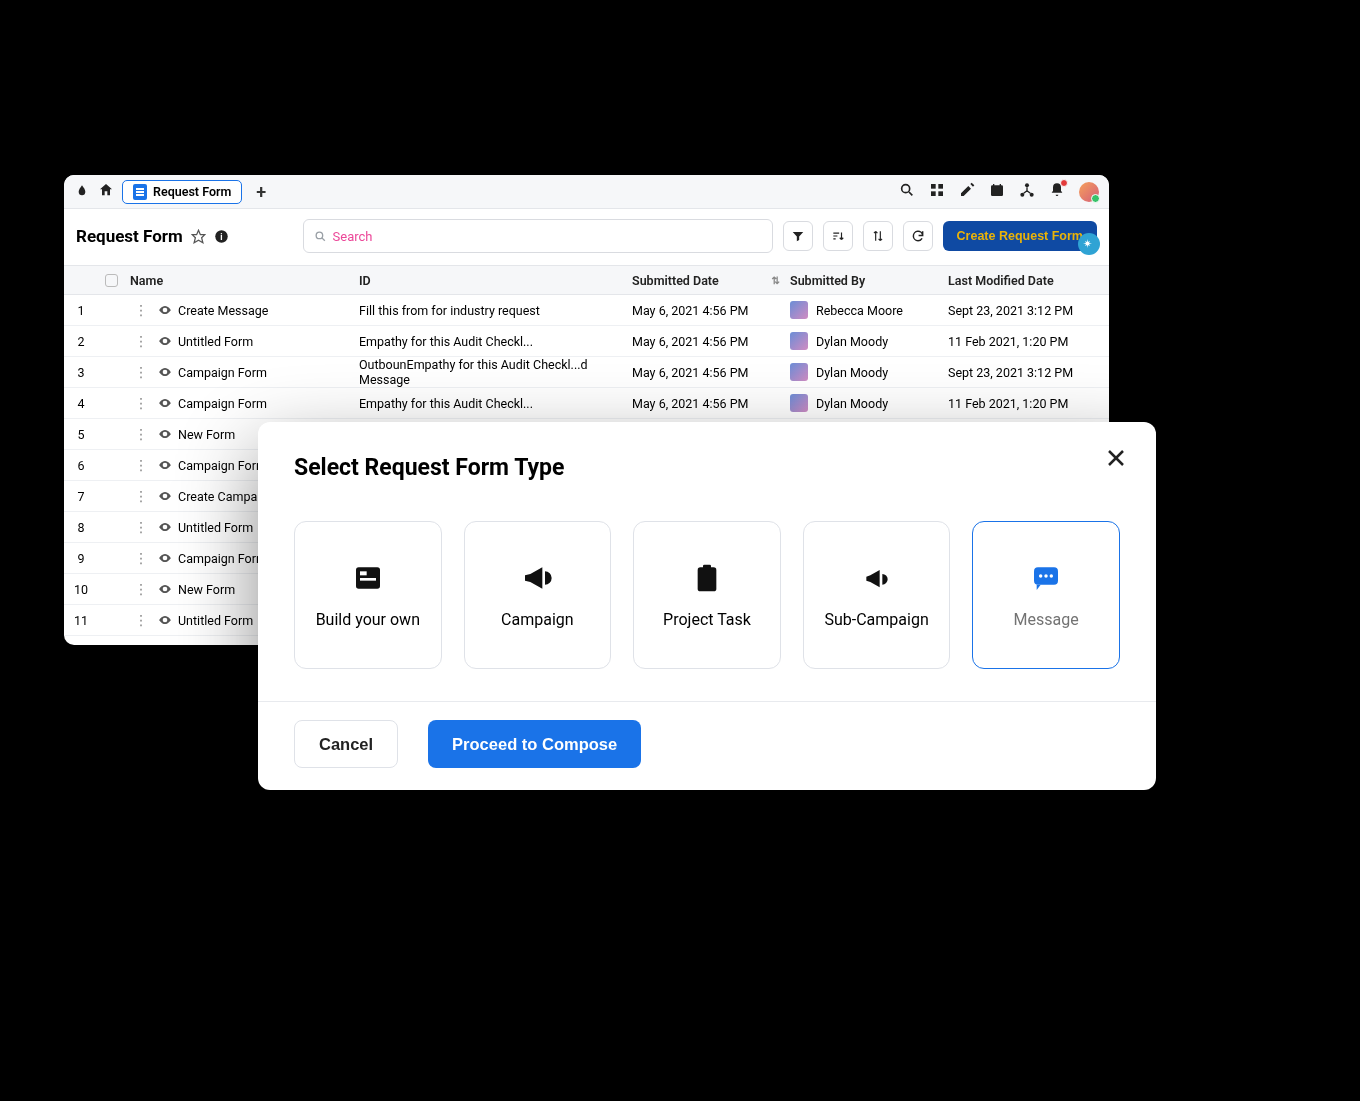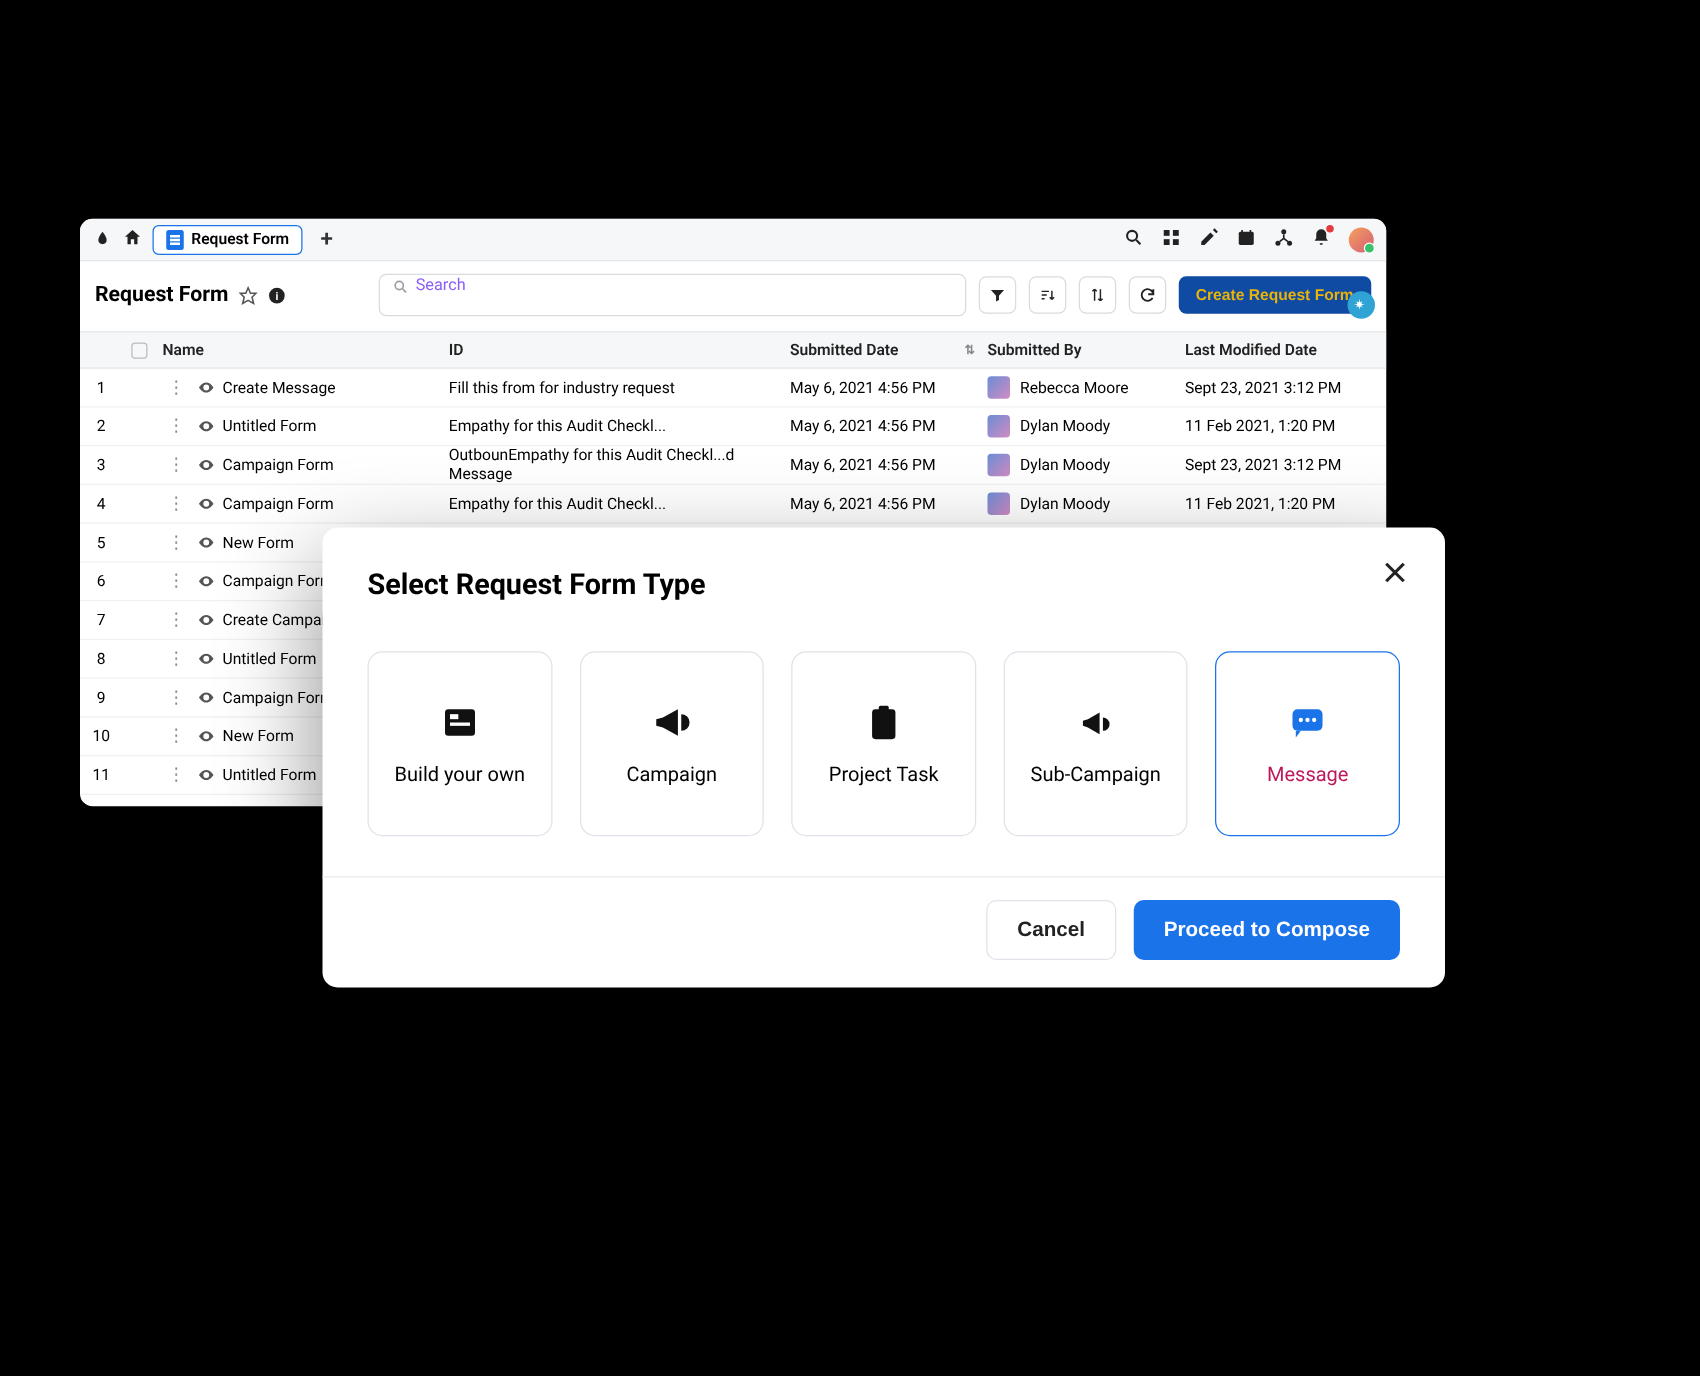--- a/index.html
+++ b/index.html
@@ -16,21 +16,21 @@
 .plus { font-size: 18px; font-weight: 600; color: #333; padding: 0 6px; cursor: pointer; }
 .topbar-right { margin-left: auto; display: flex; align-items: center; gap: 14px; }
 .topbar-right svg { width: 16px; height: 16px; }
 .avatar-small { width: 20px; height: 20px; border-radius: 50%; background: linear-gradient(135deg,#f6a15b,#d45d79); position: relative; }
 .avatar-small::after { content:""; position:absolute; bottom:-1px; right:-1px; width:7px; height:7px; background:#37c26a; border:1.5px solid #fff; border-radius:50%; }
 .bell-wrap { position: relative; }
 .bell-dot { position: absolute; top:-3px; right:-3px; width:8px; height:8px; background:#e33b3b; border-radius:50%; border:1.5px solid #f6f7f9; }
 
 .header-row { display: flex; align-items: center; padding: 10px 12px 12px; gap: 10px; }
 .page-title { font-size: 17px; font-weight: 700; display: flex; align-items: center; gap: 8px; }
-.search-wrap { flex: 1; max-width: 470px; margin-left: auto; height: 30px; border: 1px solid #d9dbe0; border-radius: 6px; display: flex; align-items: flex-end; padding: 16px 10px; color: #8b5cf6; font-size: 13px; gap: 6px; background:#fff; }
+.search-wrap { flex: 1; max-width: 470px; margin-left: auto; height: 30px; border: 1px solid #d9dbe0; border-radius: 6px; display: flex; align-items: center; padding: 16px 10px; color: #ec4899; font-size: 13px; gap: 6px; background:#fff; }
 .icon-btn { width: 30px; height: 30px; border: 1px solid #d9dbe0; border-radius: 6px; display: flex; align-items: center; justify-content: center; background: #fff; cursor: pointer; }
 .icon-btn svg { width: 14px; height: 14px; }
 .create-btn { height: 30px; padding: 0 14px; background: #0f4aa3; color: #eab308; border: none; border-radius: 6px; font-size: 12.5px; font-weight: 600; cursor: pointer; display: flex; align-items: center; gap: 6px; }
 
 .table { width: 100%; font-size: 12.5px; }
 .thead { display: flex; background: #f6f7f9; border-top: 1px solid #e4e6ea; border-bottom: 1px solid #e4e6ea; height: 30px; align-items: center; font-weight: 600; color: #222; }
 .col-num { width: 34px; text-align: center; }
 .col-check { width: 26px; display:flex; align-items:center; justify-content:center; }
 .col-name { width: 235px; padding-left: 6px; }
 .col-id { width: 273px; }
@@ -47,24 +47,24 @@
 .user-avatar { width: 18px; height: 18px; border-radius: 3px; background: linear-gradient(135deg,#6b8dd6,#d18bc2); }
 .checkbox { width: 13px; height: 13px; border:1.5px solid #bbb; border-radius:3px; }
 
 
 .modal { position: absolute; top: 422px; left: 258px; width: 898px; background: #fff; border-radius: 12px; box-shadow: 0 30px 80px rgba(0,0,0,0.45); padding: 32px 36px 0; }
 .modal-title { font-size: 23px; font-weight: 700; }
 .modal-close { position: absolute; top: 24px; right: 28px; cursor: pointer; }
 .modal-close svg { width: 24px; height: 24px; }
 .type-grid { display: flex; gap: 22px; margin: 40px 0 32px; }
 .type-card { flex: 1; height: 148px; border: 1.5px solid #dfe2e8; border-radius: 12px; display: flex; flex-direction: column; align-items: center; justify-content: center; gap: 16px; cursor: pointer; font-size: 16px; font-weight: 400; }
-.type-card.selected { border-color: #1a73e8; color: #be185d; }
+.type-card.selected { border-color: #1a73e8; color: #737373; }
 .type-card svg { width: 32px; height: 32px; }
 .type-card.selected svg { fill: #1a73e8; }
-.modal-footer { border-top: 1px solid #e8eaee; margin: 0 -36px; padding: 18px 36px 22px; display: flex; justify-content: flex-end; gap: 14px; }
+.modal-footer { border-top: 1px solid #e8eaee; margin: 0 -36px; padding: 18px 36px 22px; display: flex; gap: 30px; }
 .btn { height: 48px; padding: 0 24px; border-radius: 8px; font-size: 16.5px; font-weight: 600; cursor: pointer; border: none; }
 .btn-cancel { background: #fff; border: 1.5px solid #dfe2e8; color: #222; }
 .btn-primary { background: #1a73e8; color: #fff; }
 </style>
 </head>
 <body>
 
 <div class="app-window">
   <div class="topbar">
     <span class="logo">

